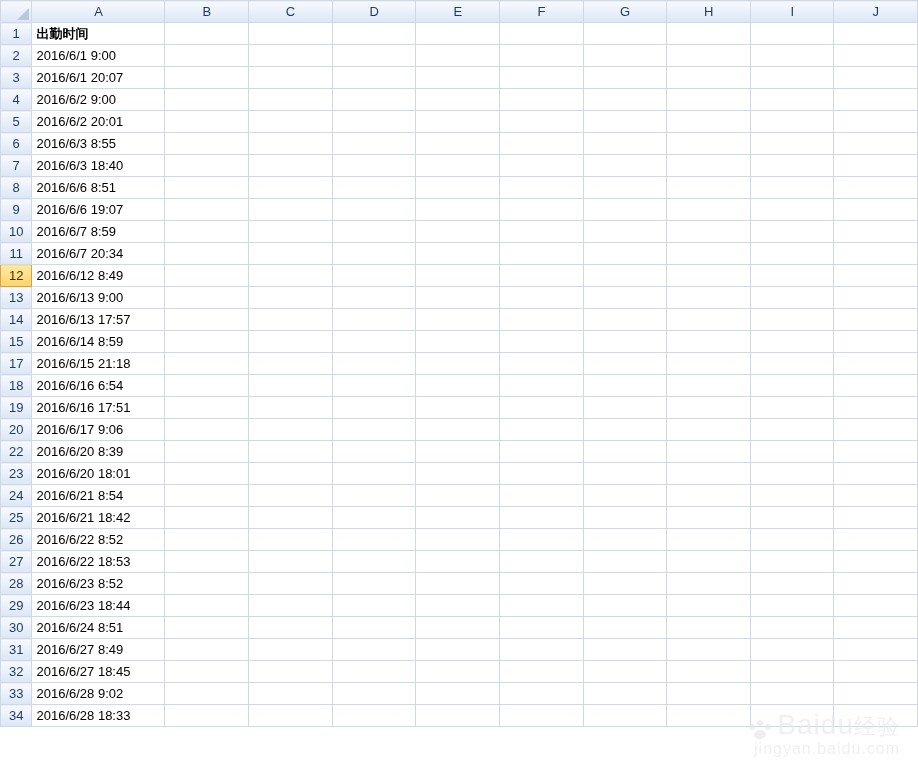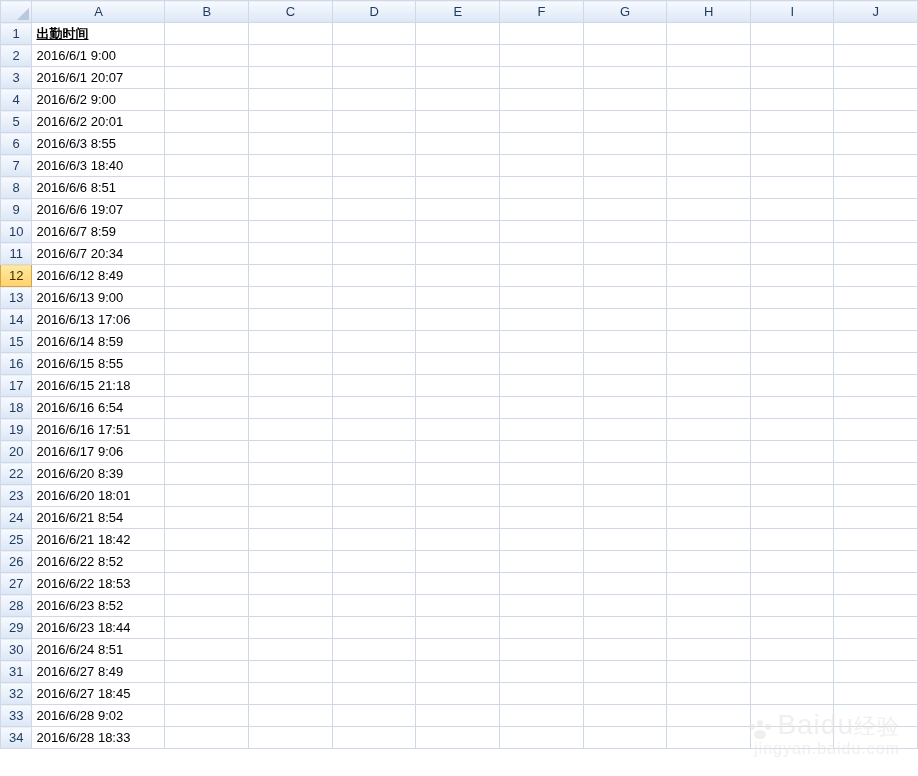--- a/index.html
+++ b/index.html
@@ -54,21 +54,21 @@
     color: #3b2f00;
   }
   .cell {
     background: #fff;
     width: 88px;
     text-align: left;
     color: #000;
     font-size: 13px;
   }
   .colA { width: 135px; }
-  .header-text { font-weight: bold; text-decoration: underline; }
+  .header-text { font-weight: bold; }
   .watermark {
     position: absolute;
     right: 18px;
     bottom: 18px;
     color: #e6e6e6;
     opacity: 0.6;
     pointer-events: none;
     text-align: right;
     font-family: Arial, sans-serif;
   }
@@ -272,47 +272,34 @@
         <td class="cell"></td>
         <td class="cell"></td>
         <td class="cell"></td>
         <td class="cell"></td>
         <td class="cell"></td>
         <td class="cell"></td>
         <td class="cell"></td>
       </tr>
       <tr>
         <th class="rowhead">14</th>
-        <td class="cell colA">2016/6/13 17:06</td>
+        <td class="cell colA">2016/6/13 17:57</td>
         <td class="cell"></td>
         <td class="cell"></td>
         <td class="cell"></td>
         <td class="cell"></td>
         <td class="cell"></td>
         <td class="cell"></td>
         <td class="cell"></td>
         <td class="cell"></td>
         <td class="cell"></td>
       </tr>
       <tr>
         <th class="rowhead">15</th>
         <td class="cell colA">2016/6/14 8:59</td>
-        <td class="cell"></td>
-        <td class="cell"></td>
-        <td class="cell"></td>
-        <td class="cell"></td>
-        <td class="cell"></td>
-        <td class="cell"></td>
-        <td class="cell"></td>
-        <td class="cell"></td>
-        <td class="cell"></td>
-      </tr>
-      <tr>
-        <th class="rowhead">16</th>
-        <td class="cell colA">2016/6/15 8:55</td>
         <td class="cell"></td>
         <td class="cell"></td>
         <td class="cell"></td>
         <td class="cell"></td>
         <td class="cell"></td>
         <td class="cell"></td>
         <td class="cell"></td>
         <td class="cell"></td>
         <td class="cell"></td>
       </tr>

